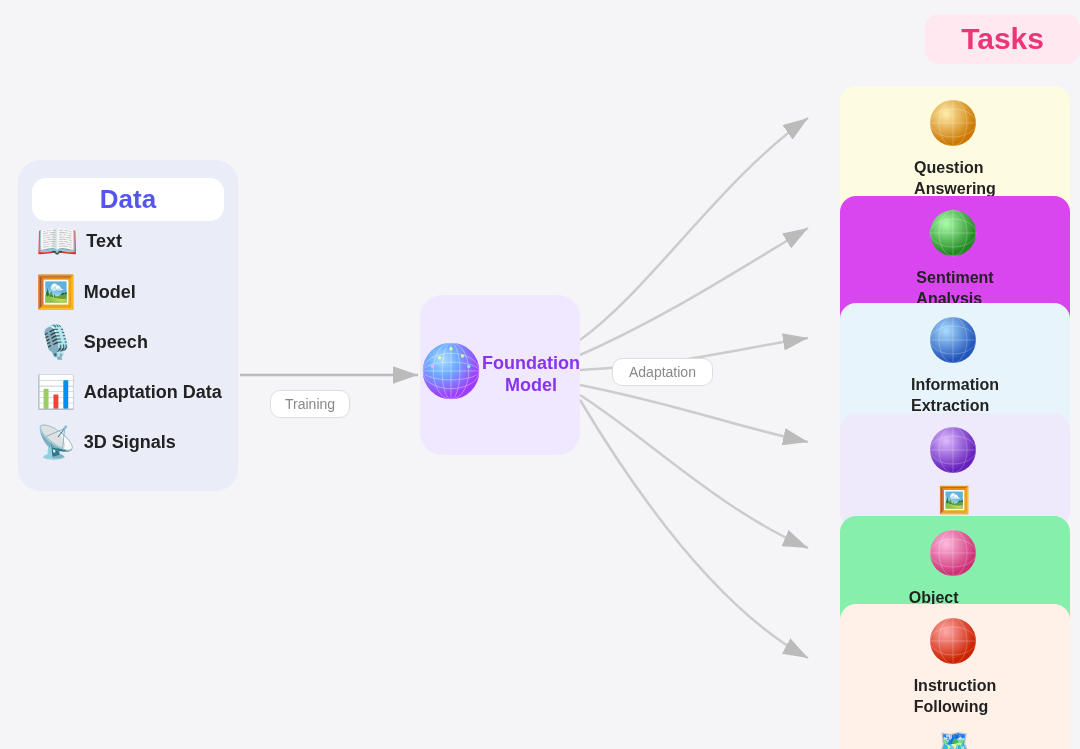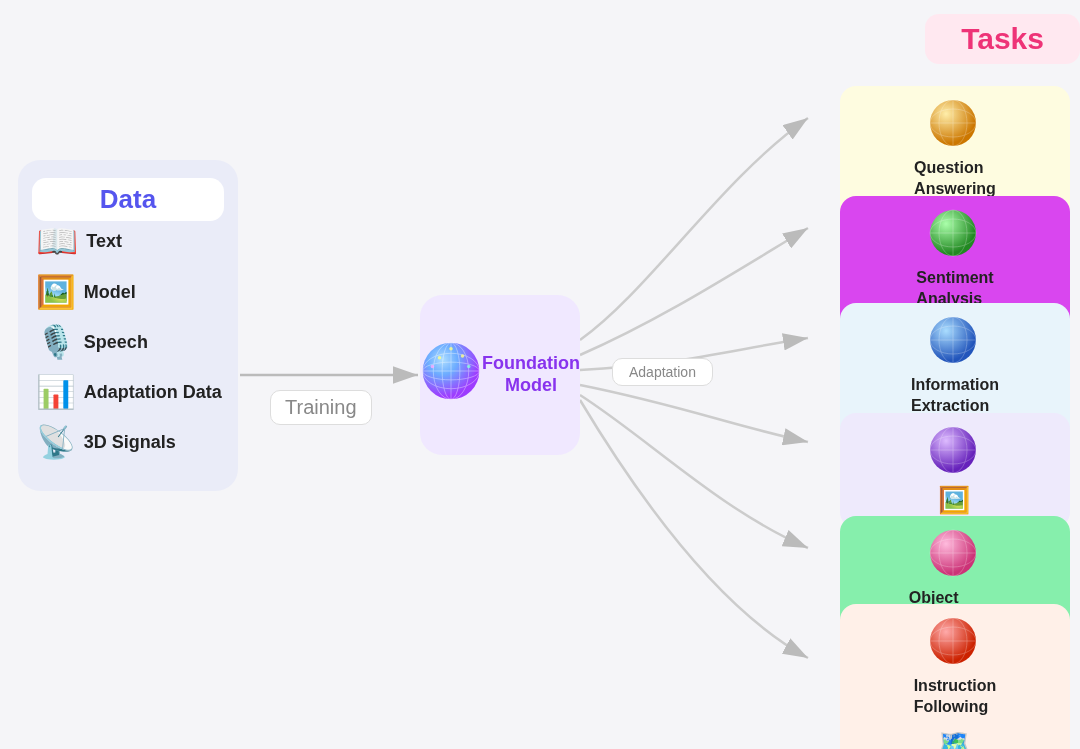--- a/index.html
+++ b/index.html
@@ -46,21 +46,21 @@
       margin-right: 8px;
       margin-left: 4px;
     }
     .data-item.text-item .icon-emoji { font-size: 34px; }
 
     
     .training-label {
       position: absolute;
       left: 270px;
       top: 390px;
-      font-size: 20px;
+      font-size: 14px;
       color: #888;
       background: white;
       border-radius: 10px;
       padding: 5px 14px;
       border: 1px solid #ddd;
     }
 
     
     .foundation-box {
       position: absolute;

